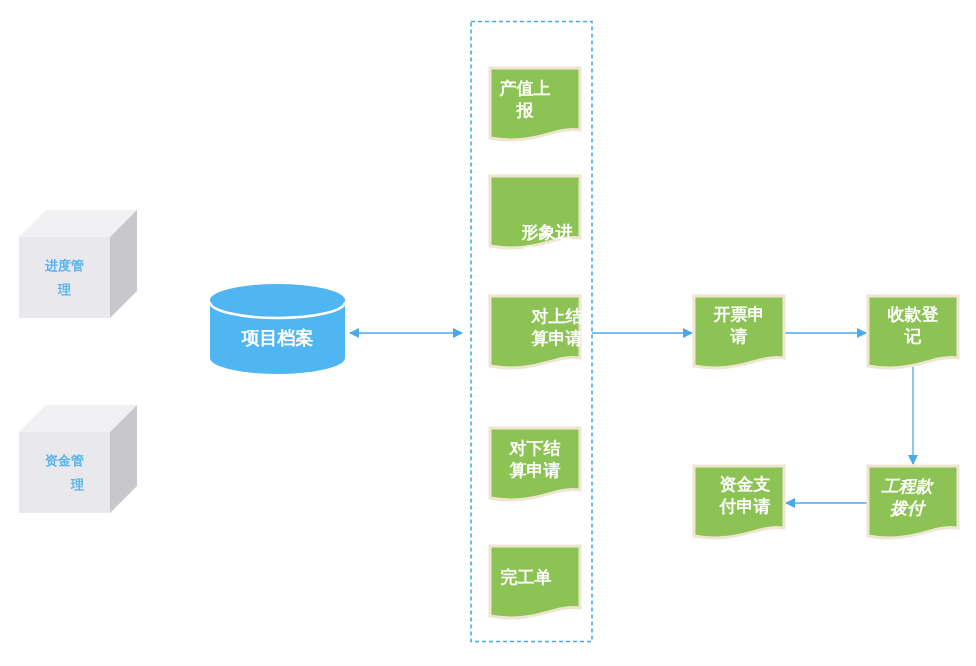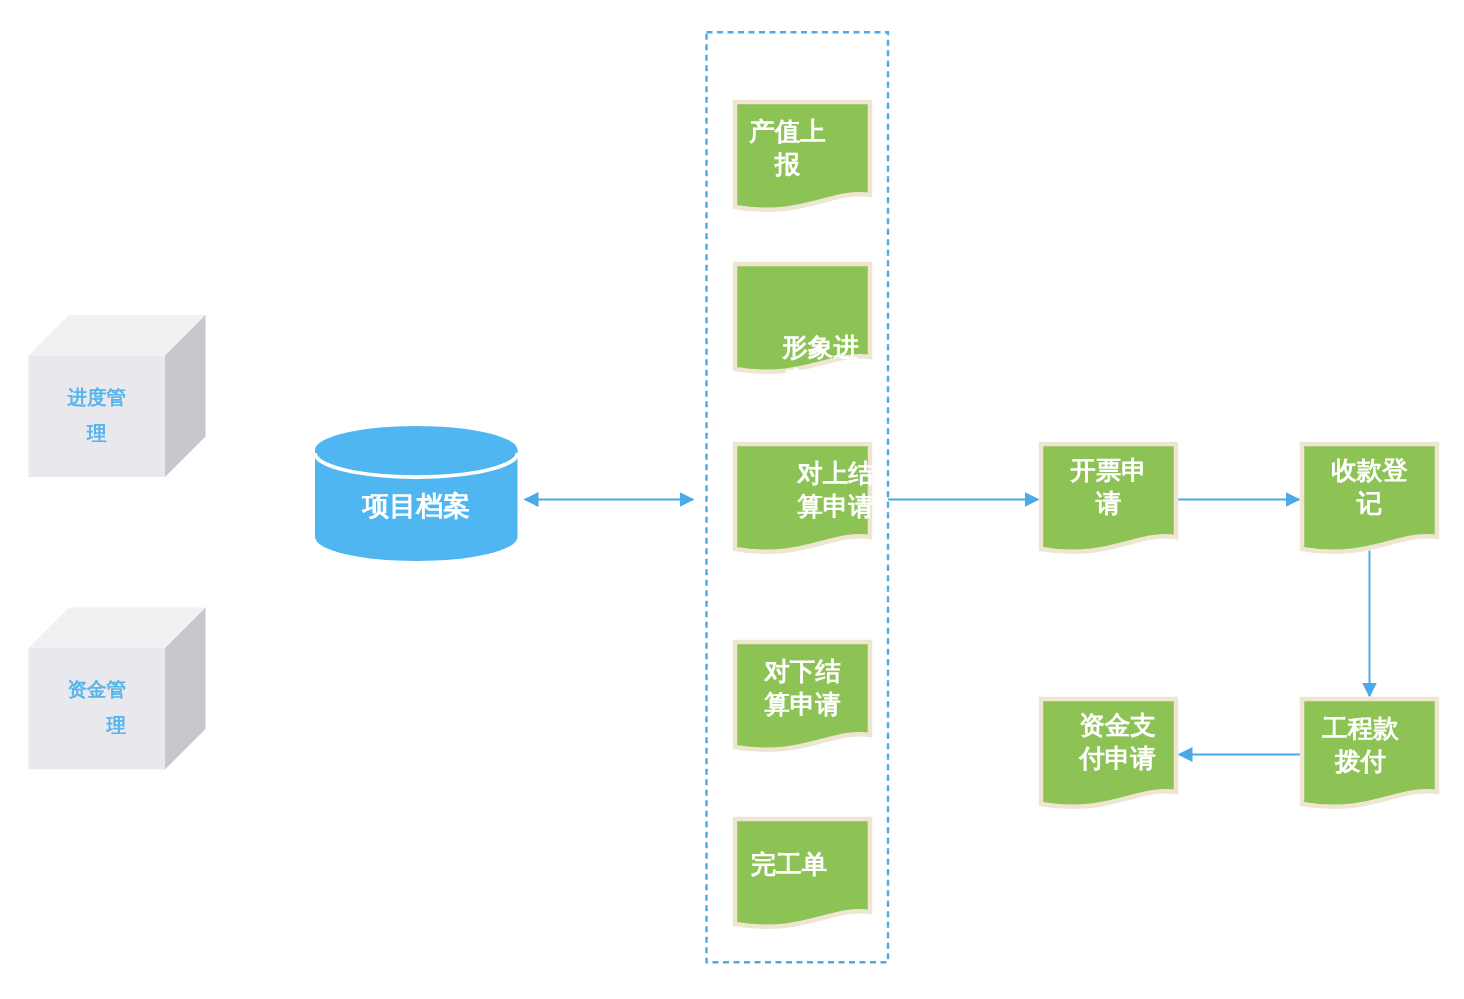--- a/index.html
+++ b/index.html
@@ -81,16 +81,16 @@
 <div class="node-label doc-label" style="left:490px;top:296px;width:90px;height:62px;padding-left:22px;">对上结
 算申请</div>
 <div class="node-label doc-label" style="left:490px;top:428px;width:90px;height:62px;">对下结
 算申请</div>
 <div class="node-label doc-label" style="left:490px;top:546px;width:72px;height:62px;">完工单</div>
 
 <div class="node-label doc-label" style="left:694px;top:296px;width:90px;height:58px;">开票申
 请</div>
 <div class="node-label doc-label" style="left:868px;top:296px;width:90px;height:58px;">收款登
 记</div>
-<div class="node-label doc-label" style="left:868px;top:466px;width:78px;height:62px;">工程款
+<div class="node-label doc-label" style="left:868px;top:466px;width:78px;height:62px;font-style:italic;">工程款
 拨付</div>
 <div class="node-label doc-label" style="left:694px;top:466px;width:102px;height:62px;font-family:Liberation Mono, monospace;">资金支
 付申请</div>
 
 </body></html>

